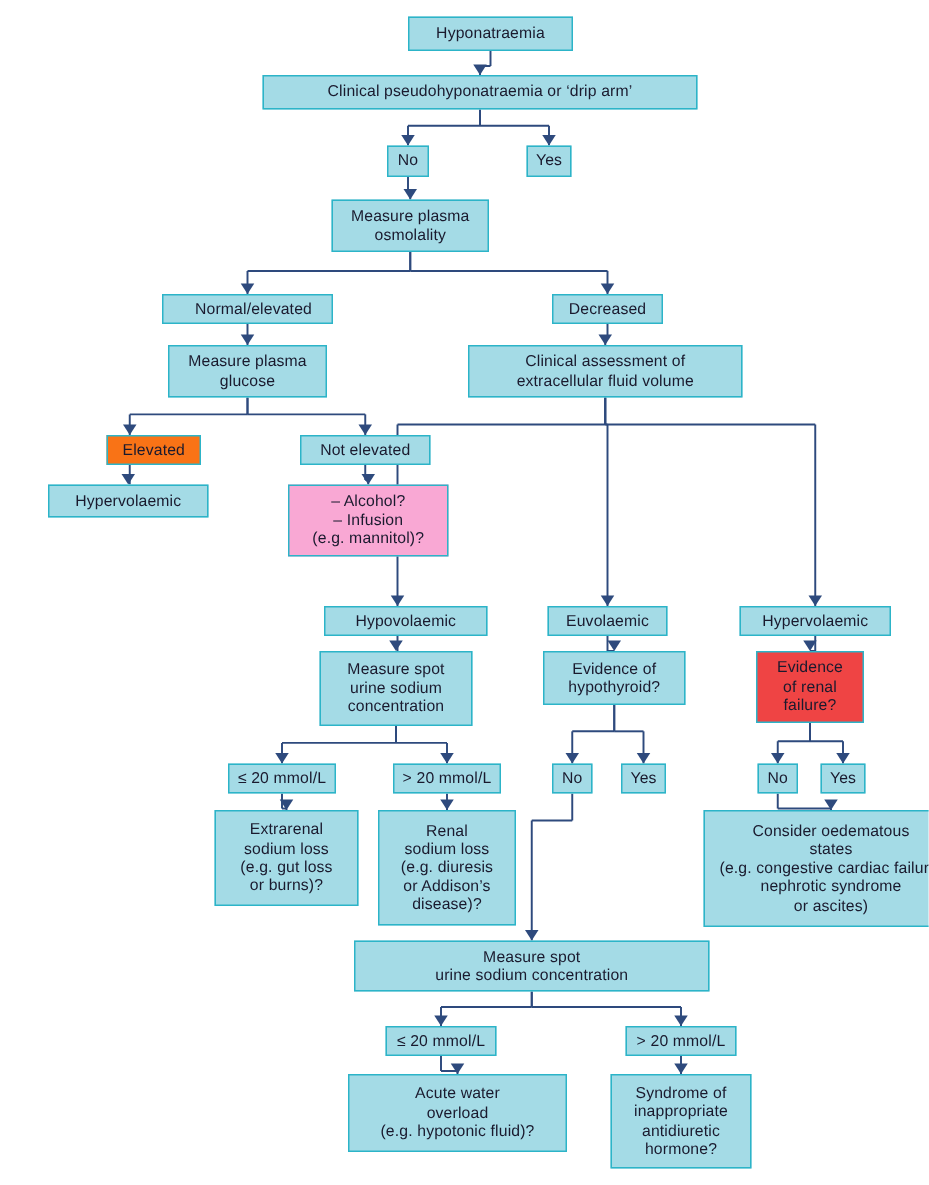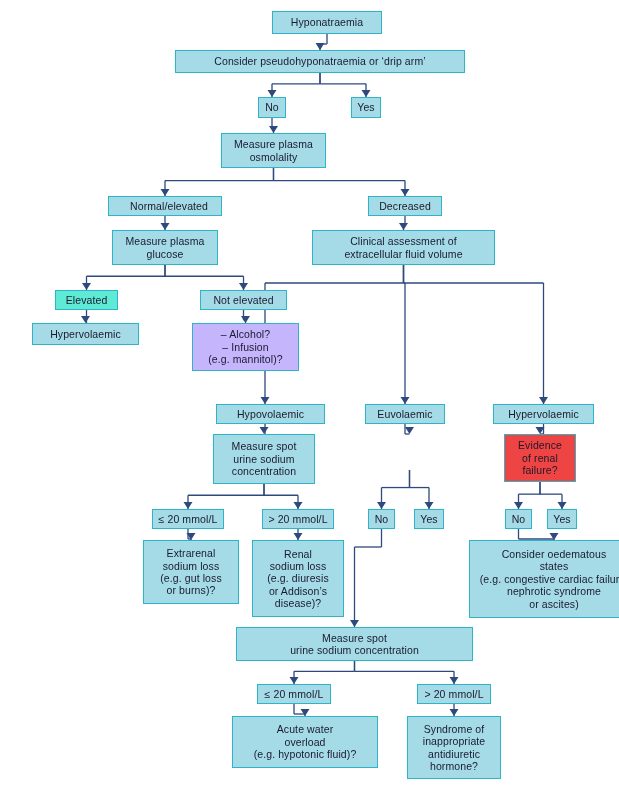--- a/index.html
+++ b/index.html
@@ -225,43 +225,45 @@
         <line x1="267" y1="714" x2="278" y2="714" stroke="#2e4a7d" stroke-width="1.3"></line>
         <line x1="278" y1="714" x2="278" y2="716" stroke="#2e4a7d" stroke-width="1.3"></line>
         <polygon points="273.5,709 282.5,709 278,716" fill="#2e4a7d"></polygon>
       </g>
       <g>
         <line x1="427" y1="704" x2="427" y2="716" stroke="#2e4a7d" stroke-width="1.3"></line>
         <polygon points="422.5,709 431.5,709 427,716" fill="#2e4a7d"></polygon>
       </g>
     </svg>
 <div class="node" style="left: 245px; top: 11px; width: 110px; height: 23px; background: rgb(164, 219, 230); border-color: rgb(44, 180, 200); color: rgb(26, 26, 46);"><span>Hyponatraemia</span></div>
-    <div class="node" style="left: 148px; top: 50px; width: 290px; height: 23px; background: rgb(164, 219, 230); border-color: rgb(44, 180, 200); color: rgb(26, 26, 46);"><span>Consider pseudohyponatraemia or ‘drip arm’</span></div>
+    <div class="node" style="left: 148px; top: 50px; width: 290px; height: 23px; background: rgb(164, 219, 230); border-color: rgb(44, 180, 200); color: rgb(26, 26, 46);"><span>Clinical pseudohyponatraemia or ‘drip arm’</span></div>
     <div class="node" style="left: 231px; top: 97px; width: 28px; height: 21px; background: rgb(164, 219, 230); border-color: rgb(44, 180, 200); color: rgb(26, 26, 46);"><span>No</span></div>
     <div class="node" style="left: 324px; top: 97px; width: 30px; height: 21px; background: rgb(164, 219, 230); border-color: rgb(44, 180, 200); color: rgb(26, 26, 46);"><span>Yes</span></div>
     <div class="node" style="left: 194px; top: 133px; width: 105px; height: 35px; background: rgb(164, 219, 230); border-color: rgb(44, 180, 200); color: rgb(26, 26, 46);"><span>Measure plasma
 osmolality</span></div>
     <div class="node" style="left: 81px; top: 196px; width: 114px; height: 20px; background: rgb(164, 219, 230); border-color: rgb(44, 180, 200); color: rgb(26, 26, 46); padding-left: 11px;"><span>Normal/elevated</span></div>
     <div class="node" style="left: 341px; top: 196px; width: 74px; height: 20px; background: rgb(164, 219, 230); border-color: rgb(44, 180, 200); color: rgb(26, 26, 46);"><span>Decreased</span></div>
     <div class="node" style="left: 85px; top: 230px; width: 106px; height: 35px; background: rgb(164, 219, 230); border-color: rgb(44, 180, 200); color: rgb(26, 26, 46);"><span>Measure plasma
 glucose</span></div>
     <div class="node" style="left: 285px; top: 230px; width: 183px; height: 35px; background: rgb(164, 219, 230); border-color: rgb(44, 180, 200); color: rgb(26, 26, 46);"><span>Clinical assessment of
 extracellular fluid volume</span></div>
-    <div class="node" style="left: 28px; top: 290px; width: 63px; height: 20px; background: #5eead4; border-color: rgb(44, 180, 200); color: rgb(26, 26, 46);"><span>Elevated</span></div>
+    <div class="node" style="left: 44px; top: 290px; width: 63px; height: 20px; background: #f97316; border-color: rgb(44, 180, 200); color: rgb(26, 26, 46);"><span>Elevated</span></div>
     <div class="node" style="left: 173px; top: 290px; width: 87px; height: 20px; background: rgb(164, 219, 230); border-color: rgb(44, 180, 200); color: rgb(26, 26, 46);"><span>Not elevated</span></div>
     <div class="node" style="left: 5px; top: 323px; width: 107px; height: 22px; background: rgb(164, 219, 230); border-color: rgb(44, 180, 200); color: rgb(26, 26, 46);"><span>Hypervolaemic</span></div>
-    <div class="node" style="left: 165px; top: 323px; width: 107px; height: 48px; background: #c4b5fd; border-color: rgb(44, 180, 200); color: rgb(26, 26, 46);"><span>– Alcohol?
+    <div class="node" style="left: 165px; top: 323px; width: 107px; height: 48px; background: #f9a8d4; border-color: rgb(44, 180, 200); color: rgb(26, 26, 46);"><span>– Alcohol?
 – Infusion
 (e.g. mannitol)?</span></div>
     <div class="node" style="left: 189px; top: 404px; width: 109px; height: 20px; background: rgb(164, 219, 230); border-color: rgb(44, 180, 200); color: rgb(26, 26, 46);"><span>Hypovolaemic</span></div>
     <div class="node" style="left: 338px; top: 404px; width: 80px; height: 20px; background: rgb(164, 219, 230); border-color: rgb(44, 180, 200); color: rgb(26, 26, 46);"><span>Euvolaemic</span></div>
     <div class="node" style="left: 466px; top: 404px; width: 101px; height: 20px; background: rgb(164, 219, 230); border-color: rgb(44, 180, 200); color: rgb(26, 26, 46);"><span>Hypervolaemic</span></div>
     <div class="node" style="left: 186px; top: 434px; width: 102px; height: 50px; background: rgb(164, 219, 230); border-color: rgb(44, 180, 200); color: rgb(26, 26, 46);"><span>Measure spot
 urine sodium
 concentration</span></div>
+    <div class="node" style="left: 335px; top: 434px; width: 95px; height: 36px; background: rgb(164, 219, 230); border-color: rgb(44, 180, 200); color: rgb(26, 26, 46);"><span>Evidence of
+hypothyroid?</span></div>
     <div class="node" style="left: 477px; top: 434px; width: 72px; height: 48px; background: #ef4444; border-color: rgb(44, 180, 200); color: rgb(26, 26, 46);"><span>Evidence
 of renal
 failure?</span></div>
     <div class="node" style="left: 125px; top: 509px; width: 72px; height: 20px; background: rgb(164, 219, 230); border-color: rgb(44, 180, 200); color: rgb(26, 26, 46);"><span>≤ 20 mmol/L</span></div>
     <div class="node" style="left: 235px; top: 509px; width: 72px; height: 20px; background: rgb(164, 219, 230); border-color: rgb(44, 180, 200); color: rgb(26, 26, 46);"><span>&gt; 20 mmol/L</span></div>
     <div class="node" style="left: 341px; top: 509px; width: 27px; height: 20px; background: rgb(164, 219, 230); border-color: rgb(44, 180, 200); color: rgb(26, 26, 46);"><span>No</span></div>
     <div class="node" style="left: 387px; top: 509px; width: 30px; height: 20px; background: rgb(164, 219, 230); border-color: rgb(44, 180, 200); color: rgb(26, 26, 46);"><span>Yes</span></div>
     <div class="node" style="left: 478px; top: 509px; width: 27px; height: 20px; background: rgb(164, 219, 230); border-color: rgb(44, 180, 200); color: rgb(26, 26, 46);"><span>No</span></div>
     <div class="node" style="left: 520px; top: 509px; width: 30px; height: 20px; background: rgb(164, 219, 230); border-color: rgb(44, 180, 200); color: rgb(26, 26, 46);"><span>Yes</span></div>
     <div class="node" style="left: 116px; top: 540px; width: 96px; height: 64px; background: rgb(164, 219, 230); border-color: rgb(44, 180, 200); color: rgb(26, 26, 46);"><span>Extrarenal

